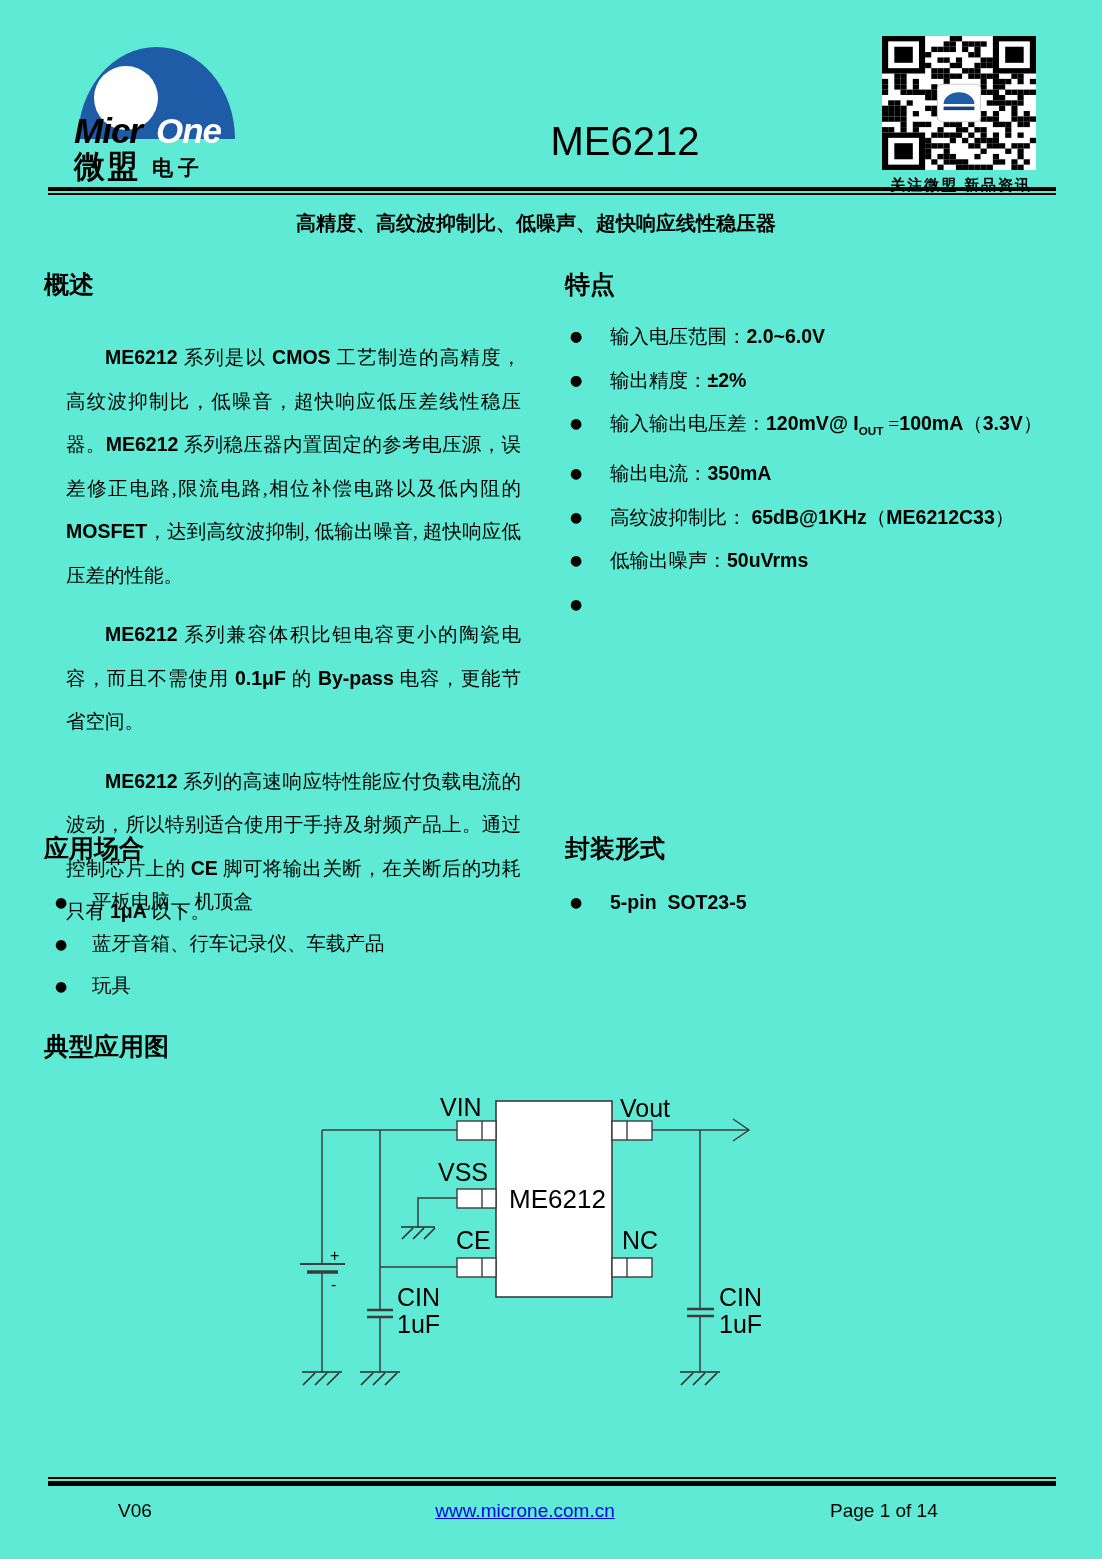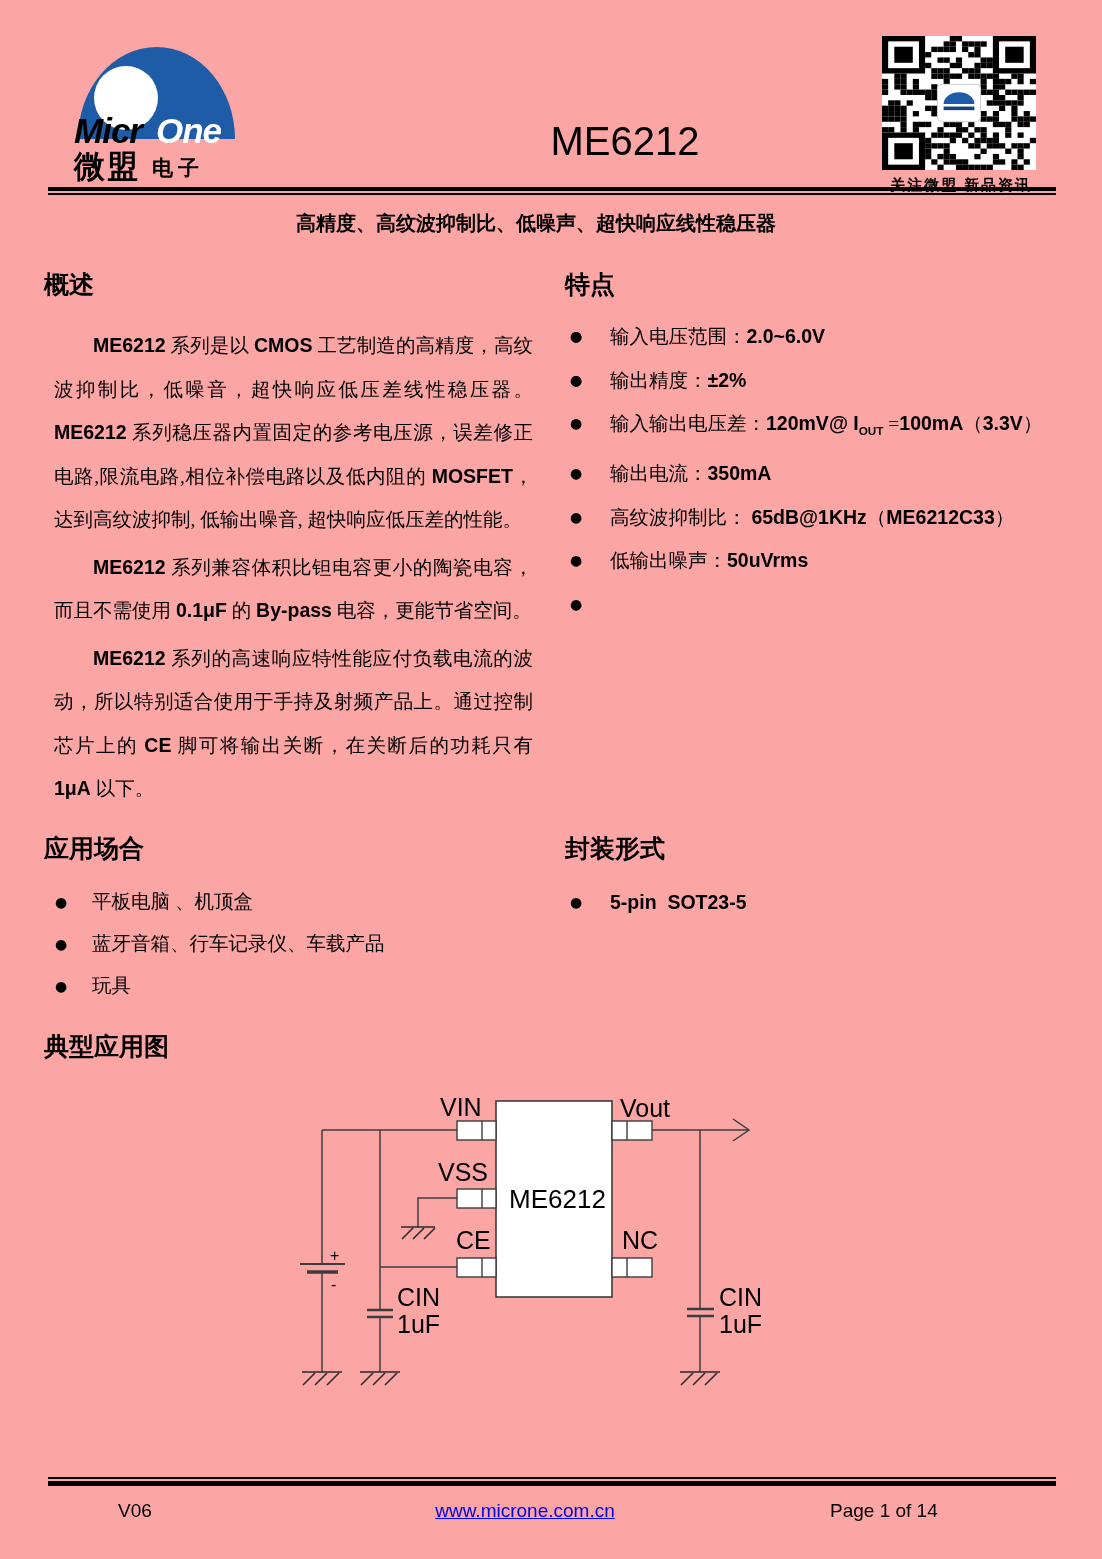--- a/index.html
+++ b/index.html
@@ -1,16 +1,16 @@
 <!DOCTYPE html>
 <html><head>
 <meta charset="utf-8">
 <style>
   html,body{margin:0;padding:0;background:#e8e8e8;}
-  .page{position:relative;width:1102px;height:1559px;background:#fca5a5;outline:1px solid #a9aeb4;
+  .page{position:relative;width:1102px;height:1559px;background:#5eead4;outline:1px solid #a9aeb4;
         font-family:"Liberation Serif","DejaVu Serif",serif;color:#000;overflow:hidden;margin:0 auto;}
   b{font-family:"Liberation Sans","DejaVu Sans",sans-serif;font-weight:bold;}
   sub{font-size:0.6em;}
 
   
   .logo{position:absolute;left:72px;top:36px;width:170px;height:150px;}
   .logo-latin{font-family:"Liberation Sans","DejaVu Sans",sans-serif;font-style:italic;font-weight:bold;
               font-size:35px;letter-spacing:-1px;}
   .logo-cn{font-family:"Liberation Sans",sans-serif;font-weight:bold;font-size:31px;letter-spacing:2px;}
   .logo-cn2{font-family:"Liberation Sans",sans-serif;font-weight:bold;font-size:21px;letter-spacing:5px;}
@@ -24,21 +24,21 @@
   
   .main-title{position:absolute;top:210px;left:0;width:1072px;text-align:center;font-size:20px;font-weight:bold;}
   .sec-heading{position:absolute;font-size:25px;font-weight:bold;line-height:30px;}
   #h-overview{left:44px;top:270px;} #h-features{left:565px;top:270px;}
   #h-apps{left:44px;top:834px;}    #h-package{left:565px;top:834px;}
   #h-typical{left:44px;top:1034px;font-family:Liberation Mono, monospace;}
 
   
   .overview-body{position:absolute;left:50px;top:320px;width:487px;font-size:19.5px;line-height:43.5px;
                  text-align:justify;}
-  .para{margin:4px;text-indent:2em;}
+  .para{margin:16px;text-indent:2em;}
 
   
   ul.blist{list-style:none;margin:0;padding:0;position:absolute;}
   #features-list{left:565px;top:315px;width:482px;font-size:19.5px;line-height:43.5px;}
   #apps-list{left:52px;top:881px;width:480px;font-size:19.5px;line-height:42px;}
   #package-list{left:565px;top:881px;width:480px;font-size:19.5px;line-height:42px;white-space:pre-wrap;}
   .blist li{position:relative;}
   #features-list li,#package-list li{padding-left:45px;}
   #apps-list li{padding-left:40px;}
   .bullet{position:absolute;left:5px;top:0;font-size:14px;font-family:"DejaVu Sans",sans-serif;}

